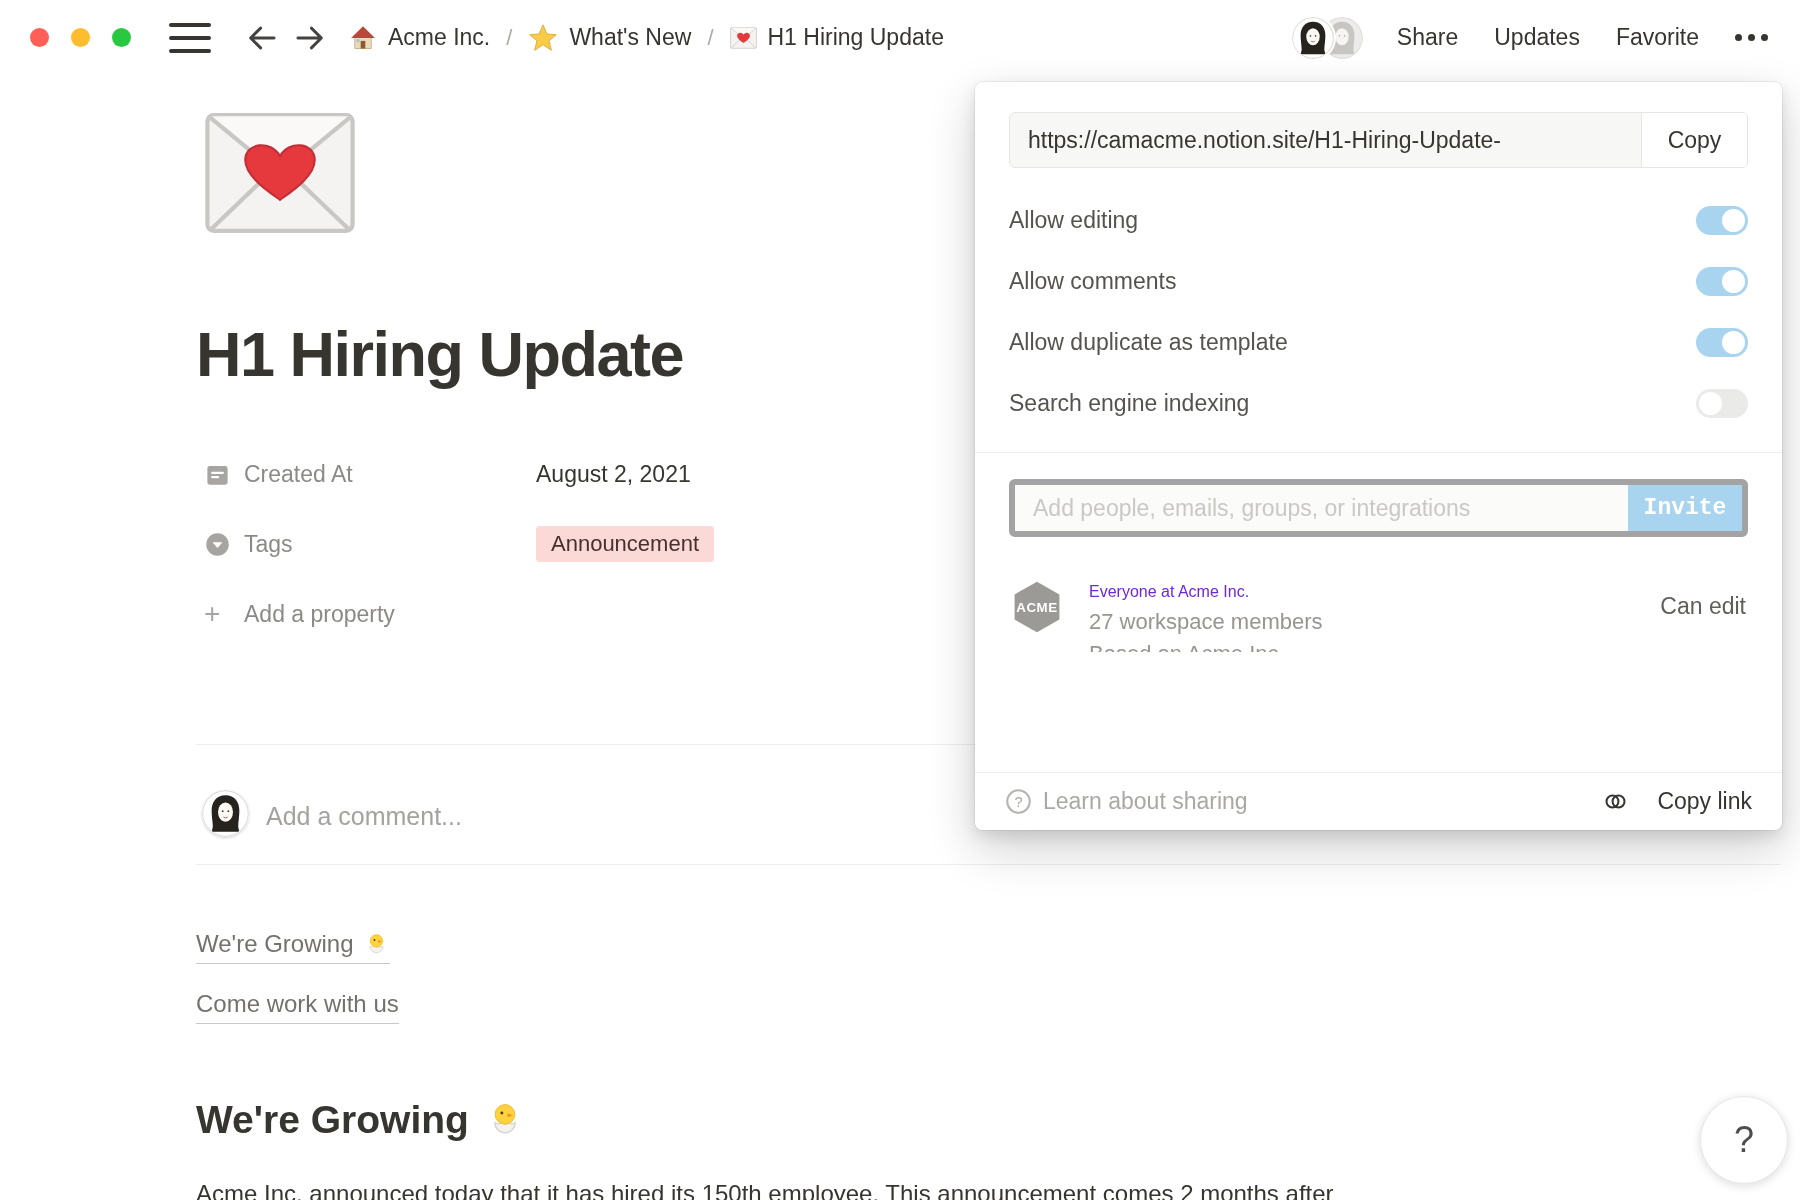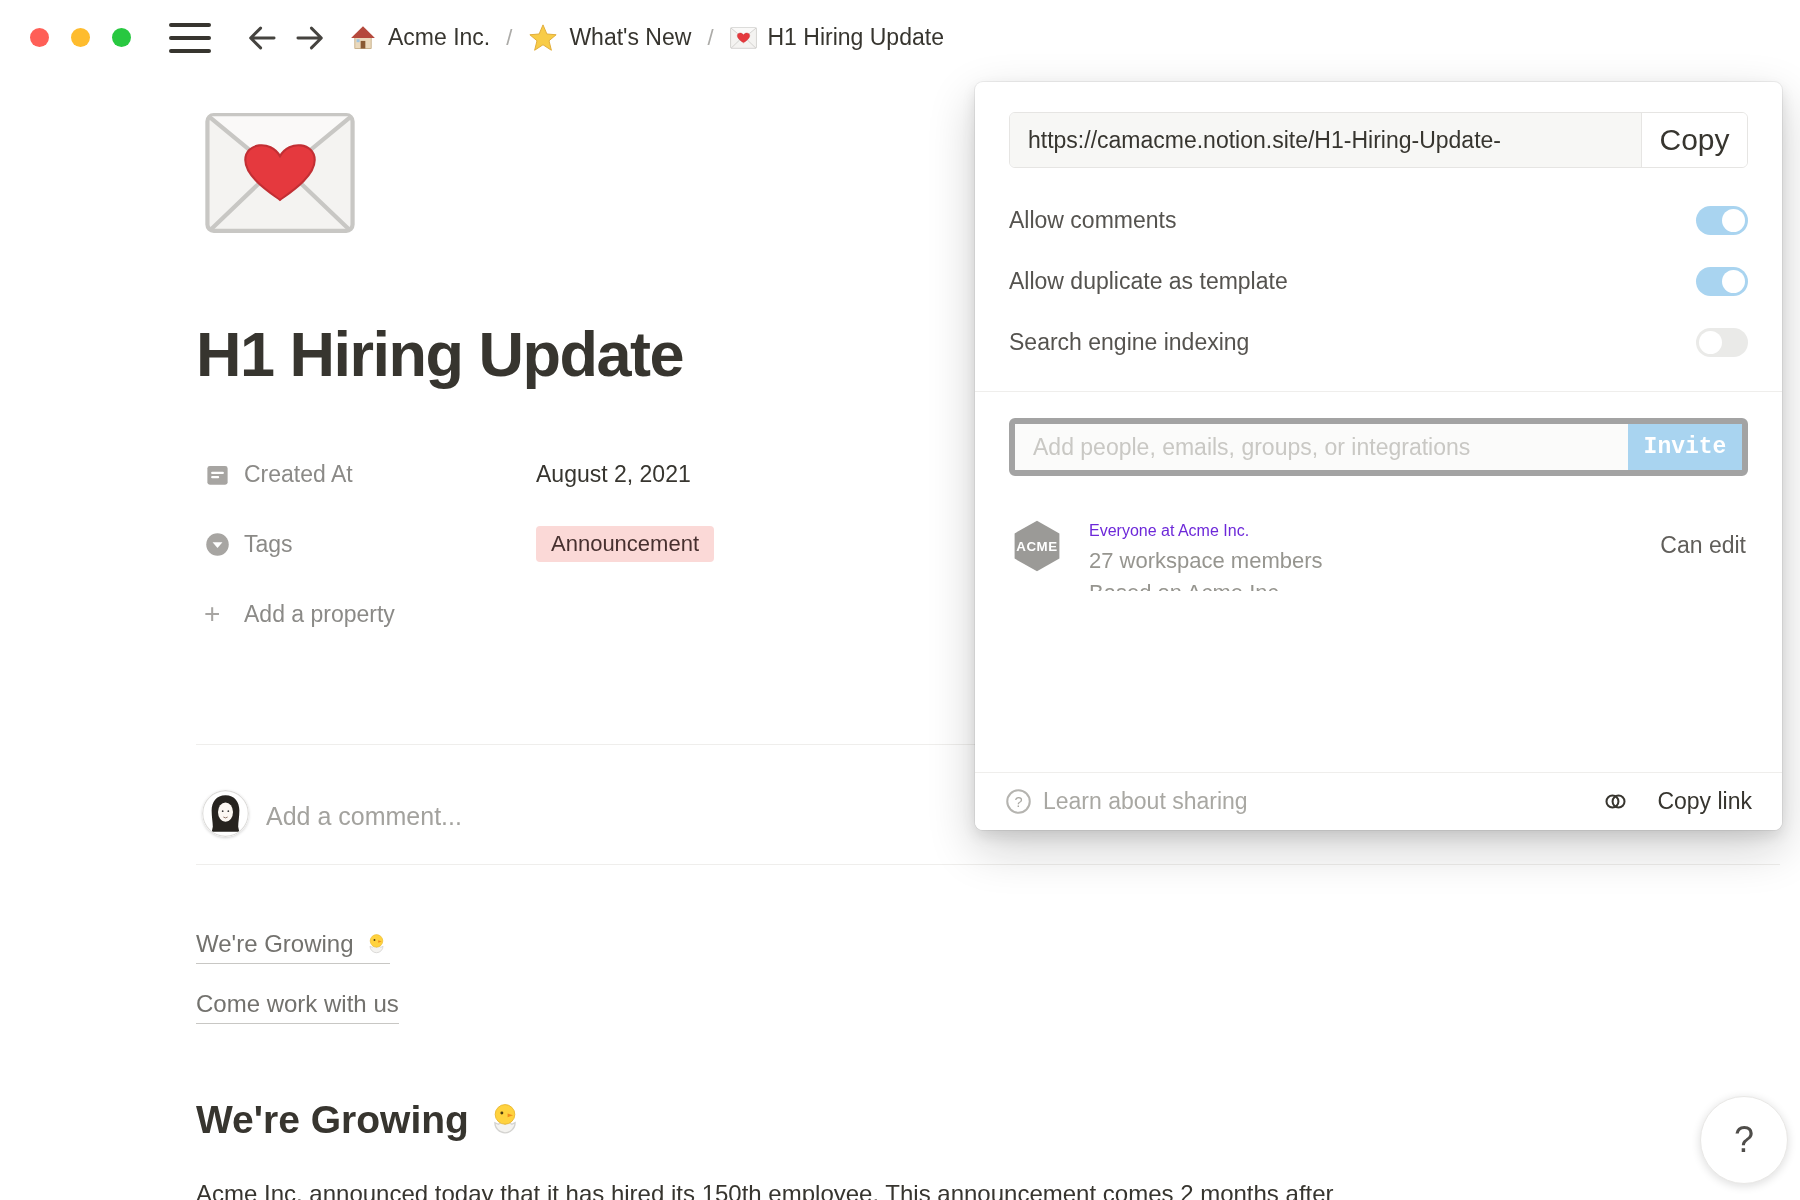--- a/index.html
+++ b/index.html
@@ -70,21 +70,21 @@
   .sp-based a { color:#8F8E8B; text-decoration:underline; cursor:pointer; }
   .toggle { width:52px; height:29px; border-radius:15px; position:relative; flex:none; cursor:pointer; }
   .toggle.on { background:#A9D4F0; }
   .toggle.off { background:#EAEAE8; }
   .toggle .knob { position:absolute; top:3px; width:23px; height:23px; border-radius:50%; background:#fff; }
   .toggle.on .knob { right:3px; }
   .toggle.off .knob { left:3px; }
   .sp-head .toggle { margin-top:14px; }
   .url-row { margin:30px 34px 0 34px; height:56px; display:flex; border:1px solid #E6E5E3; border-radius:6px; overflow:hidden; }
   .url-val { flex:1; background:#F7F7F5; font-size:23px; color:#37352F; padding:0 18px; display:flex; align-items:center; white-space:nowrap; overflow:hidden; cursor:text; }
-  .copy-btn { width:106px; background:#fff; border-left:1px solid #E6E5E3; display:flex; align-items:center; justify-content:center; font-size:30px; color:#37352F; cursor:pointer; }
+  .copy-btn { width:106px; background:#fff; border-left:1px solid #E6E5E3; display:flex; align-items:center; justify-content:center; font-size:23px; color:#37352F; cursor:pointer; }
   .toggle-list { margin:22px 34px 0 34px; }
   .toggle-row { height:61px; display:flex; align-items:center; justify-content:space-between; }
   .toggle-row .lbl { font-size:23px; color:#55534F; }
   .sp-div { margin-top:18px; height:1px; background:#EFEEEC; }
   .invite-row { margin:26px 34px 0 34px; height:58px; display:flex; border-radius:6px; overflow:hidden; border:6px solid #a3a3a3;justify-content:space-between; }
   .invite-input { flex:1; border:none; outline:none; background:#FBFBFA; font-size:23px; padding:0 18px; color:#37352F; font-family:"Liberation Sans",sans-serif; }
   .invite-input::placeholder { color:#C9C8C4; }
   .invite-btn { width:114px; background:#A9D4F0; color:#fff; font-size:23px; font-weight:600; border:none; cursor:pointer; font-family:Liberation Mono, monospace; }
   .member-row { margin:40px 34px 0 34px; display:flex; align-items:center; position:relative; }
   .acme-badge { width:56px; height:56px; flex:none; margin-right:24px; }
@@ -219,20 +219,38 @@
         <span>What's New</span>
       </span>
       <span class="crumb-sep">/</span>
       <span class="crumb">
         <svg width="27" height="22">
             <use href="#sym-love-letter"></use>
           </svg>
         <span>H1 Hiring Update</span>
       </span>
     </div>
+    <div class="right-actions">
+      <div class="avatars">
+        <span class="av first"><svg width="42" height="42">
+              <use href="#sym-woman"></use>
+            </svg></span>
+        <span class="av"><svg width="42" height="42">
+              <use href="#sym-woman-gray"></use>
+            </svg></span>
+      </div>
+      <span class="tb-btn" style="margin-left:0">Share</span>
+      <span class="tb-btn">Updates</span>
+      <span class="tb-btn">Favorite</span>
+      <span class="more-dots">
+          <i></i>
+          <i></i>
+          <i></i>
+        </span>
+    </div>
   </div>
 
   <svg class="page-icon">
       <use href="#sym-love-letter"></use>
     </svg>
   <div class="page-title">H1 Hiring Update</div>
 
   <div class="props">
     <div class="prop-row">
       <span class="prop-ic">
@@ -296,20 +314,26 @@
 
   <div class="popover">
 
     <div class="url-row">
       <div class="url-val">https://camacme.notion.site/H1-Hiring-Update-</div>
       <div class="copy-btn">Copy</div>
     </div>
 
     <div class="toggle-list">
       <div class="toggle-row">
+        <span class="lbl">Allow editing</span>
+        <div class="toggle on">
+            <div class="knob"></div>
+          </div>
+      </div>
+      <div class="toggle-row">
         <span class="lbl">Allow comments</span>
         <div class="toggle on">
             <div class="knob"></div>
           </div>
       </div>
       <div class="toggle-row">
         <span class="lbl">Allow duplicate as template</span>
         <div class="toggle on">
             <div class="knob"></div>
           </div>

